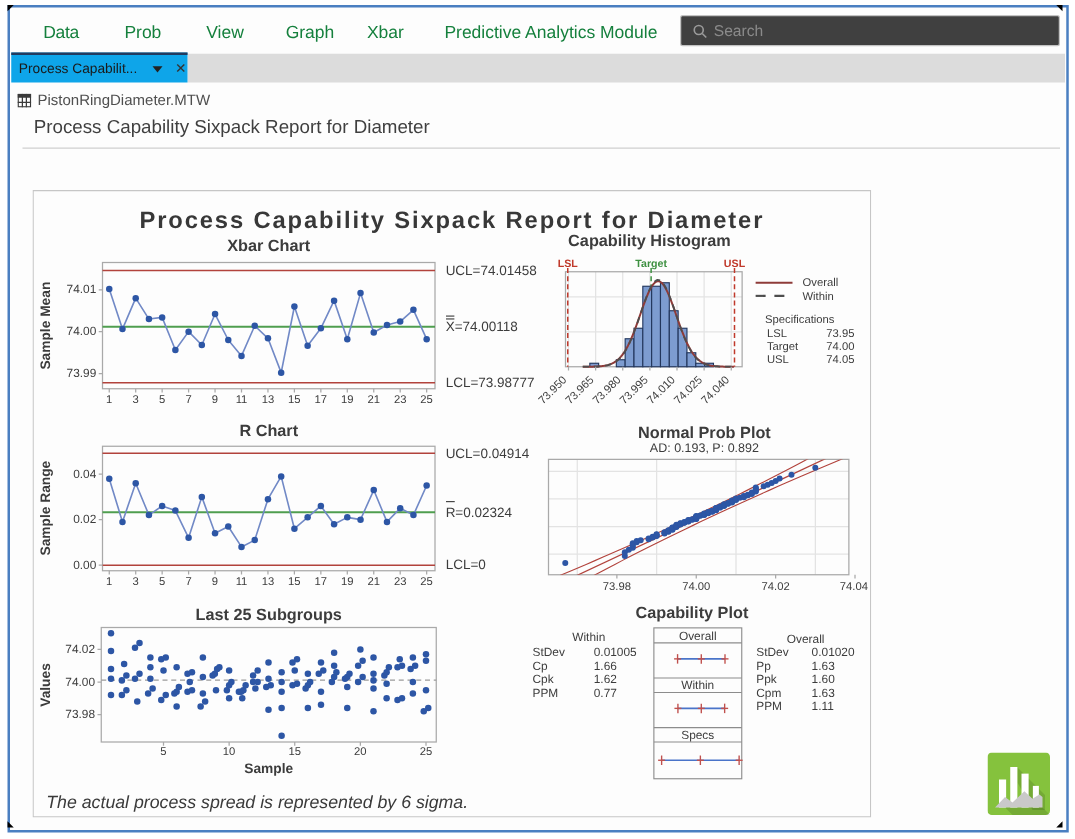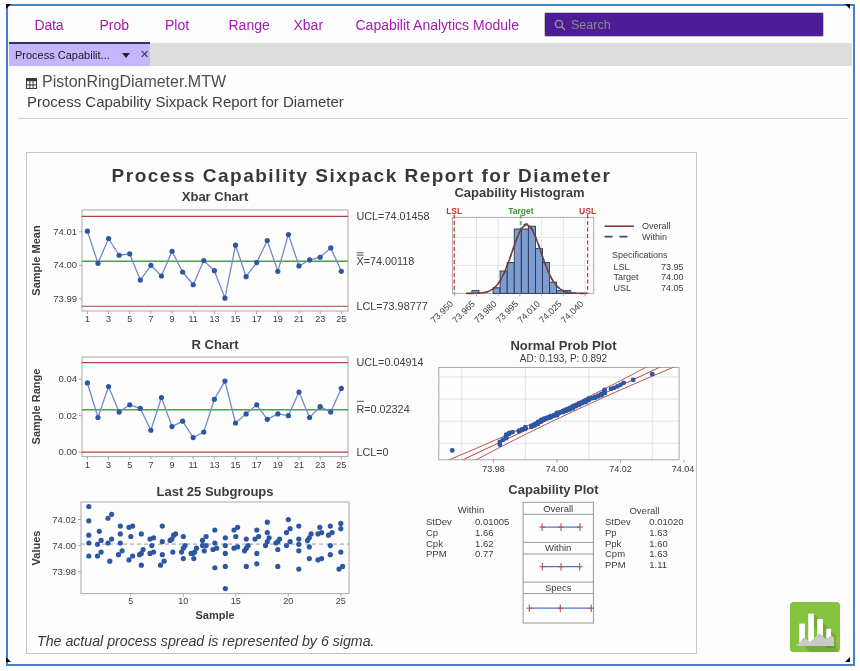--- a/index.html
+++ b/index.html
@@ -1,42 +1,42 @@
 <!DOCTYPE html>
 <html><head><meta charset="utf-8"><style>
 *{margin:0;padding:0;box-sizing:border-box}
 body{width:860px;height:671px;background:#fff;font-family:"Liberation Sans",sans-serif;position:relative;overflow:hidden}
 .win{position:absolute;left:6px;top:4px;width:849px;height:662px;border:2.5px solid #4a7fc1;background:#fdfdfd}
 .corner{position:absolute;width:0;height:0;border-style:solid}
-.menu span{position:absolute;top:17px;font-size:14px;color:#a21caf}
-.search{position:absolute;left:544px;top:12px;width:280px;height:25px;border:1px solid #c3c3c3;border-radius:2px;background:#4c1d95}
+.menu span{position:absolute;top:17px;font-size:14px;color:#15803d}
+.search{position:absolute;left:544px;top:12px;width:304px;height:25px;border:1px solid #c3c3c3;border-radius:2px;background:#404040}
 .search .mag{position:absolute;left:9px;top:6px}
 .search .ph{position:absolute;left:26px;top:4.5px;font-size:12.5px;color:#8a8a8a}
 .tabstrip{position:absolute;left:150px;top:43px;width:702px;height:22.5px;background:#dcdcdc}
-.tab{position:absolute;left:9px;top:41.5px;width:141px;height:24px;background:#c4b5fd;border-top:2px solid #223a5e;font-size:11px;color:#1a1a1a}
+.tab{position:absolute;left:9px;top:41.5px;width:141px;height:24px;background:#0ea5e9;border-top:2px solid #223a5e;font-size:11px;color:#1a1a1a}
 .tab .lbl{position:absolute;left:6px;top:5px}
 .tab .arr{position:absolute;left:113px;top:9.5px;width:0;height:0;border-left:4.5px solid transparent;border-right:4.5px solid transparent;border-top:5px solid #222}
 .tab .x{position:absolute;left:131px;top:4.5px;font-size:11px;color:#333}
-.mtw{position:absolute;left:26px;top:72.5px;font-size:16px;color:#4f4f4f}
+.mtw{position:absolute;left:14px;top:72.5px;font-size:12px;color:#4f4f4f}
 .hdr{position:absolute;left:27px;top:93px;font-size:15px;color:#3f3f3f}
 .sep{position:absolute;left:18px;top:118px;width:830px;height:1px;background:#cfcfcf}
 </style></head>
 <body>
 <div class="win"></div>
 <div class="corner" style="left:6px;top:4px;border-width:5px 5px 0 0;border-color:#000 transparent transparent transparent"></div>
 <div class="corner" style="left:845px;top:4px;border-width:0 5px 5px 0;border-color:transparent #000 transparent transparent"></div>
 <div class="corner" style="left:6px;top:657px;border-width:5px 0 0 5px;border-color:transparent transparent transparent #000"></div>
 <div class="corner" style="left:845px;top:657px;border-width:0 0 5px 5px;border-color:transparent transparent #000 transparent"></div>
 <div class="menu">
 <span style="left:34.5px;letter-spacing:-0.2px">Data</span>
 <span style="left:99.5px">Prob</span>
-<span style="left:165px">Plot</span>
-<span style="left:228.5px">Range</span>
+<span style="left:165px">View</span>
+<span style="left:228.5px">Graph</span>
 <span style="left:293.5px">Xbar</span>
-<span style="left:355.5px">Capabilit Analytics Module</span>
+<span style="left:355.5px">Predictive Analytics Module</span>
 </div>
 <div class="search">
 <svg class="mag" width="12" height="12">
       <circle cx="5" cy="5" r="3.6" fill="none" stroke="#9a9a9a" stroke-width="1.3"></circle>
       <line x1="7.8" y1="7.8" x2="11" y2="11" stroke="#9a9a9a" stroke-width="1.3"></line>
     </svg>
 <span class="ph">Search</span>
 </div>
 <div class="tabstrip"></div>
 <div class="tab">

